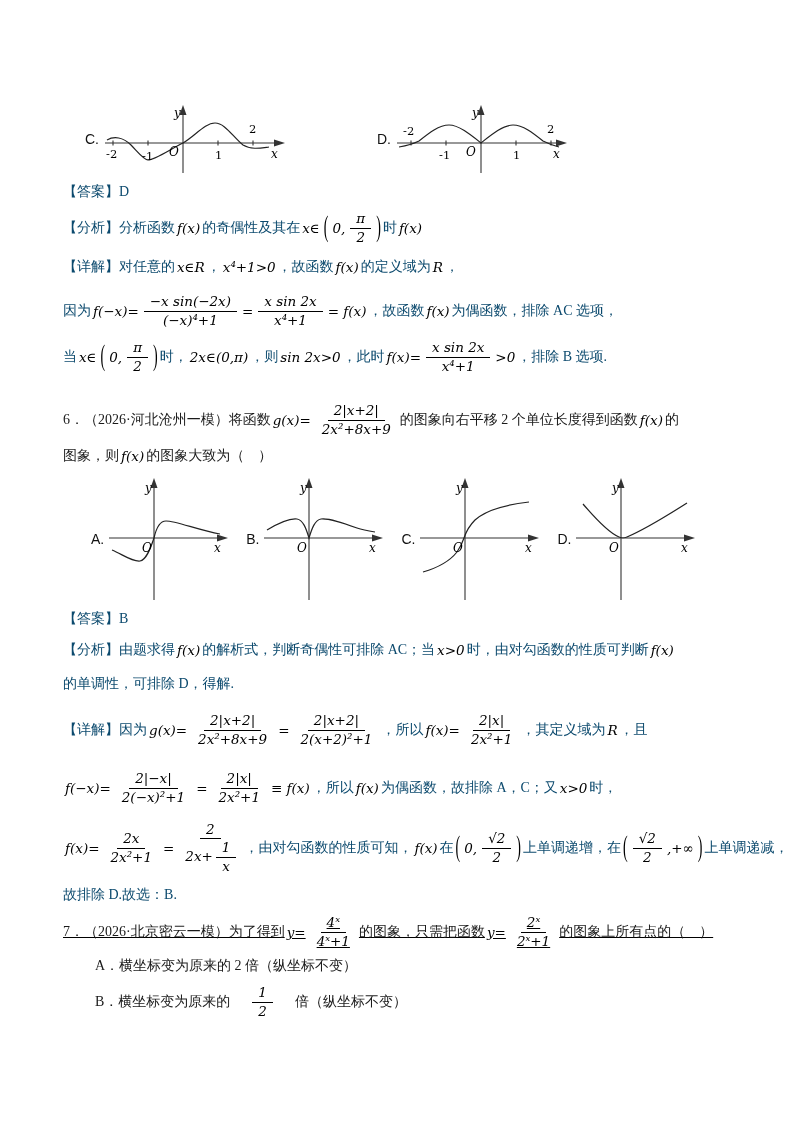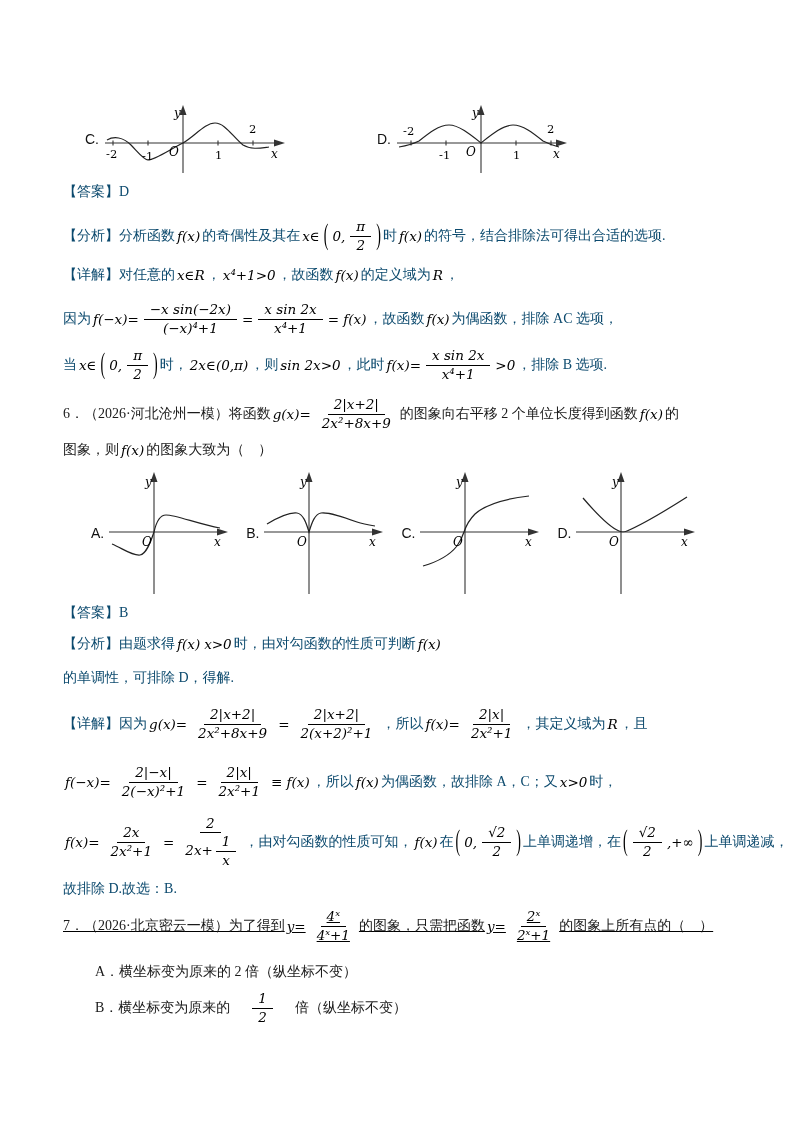--- a/index.html
+++ b/index.html
@@ -30,36 +30,36 @@
   svg { display:block; }
   .axis { stroke:#333; stroke-width:1.1; fill:none; }
   .curve { stroke:#222; stroke-width:1.2; fill:none; }
   .ah { fill:#333; stroke:none; }
   .glab { font-family:"DejaVu Serif",serif; font-style:italic; font-size:12px; fill:#000; }
   .gnum { font-family:"DejaVu Serif",serif; font-size:11.5px; fill:#000; font-style:normal; }
 
   
   .m-q5graphs { margin-top:103px; margin-left:22px; }
   .m-ans1   { margin-top:8px;  }
-  .m-ana1   { margin-top:16px; min-height:38px; }
+  .m-ana1   { margin-top:8px; min-height:38px; }
   .m-det1   { margin-top:8px;  min-height:24px; }
   .m-det2   { margin-top:10px; min-height:44px;align-items:center; }
   .m-det3   { margin-top:2px;  min-height:44px; }
-  .m-q6s1   { margin-top:5px;  min-height:44px;text-align:center; }
+  .m-q6s1   { margin-top:19px;  min-height:44px;text-align:center; }
   .m-q6s2   { margin-top:2px;  min-height:24px; }
   .m-q6g    { margin-top:6px;  margin-left:28px; }
   .m-ans2   { margin-top:6px;  }
   .m-ana21  { margin-top:10px; min-height:24px; }
   .m-ana22  { margin-top:10px; min-height:24px; }
   .m-det21  { margin-top:12px; min-height:44px; }
   .m-det22  { margin-top:14px; min-height:44px; }
   .m-det23  { margin-top:10px; min-height:56px; }
   .m-det24  { margin-top:6px;  min-height:22px;align-items:flex-end; }
   .m-q7s    { margin-top:6px;  min-height:44px;text-decoration:underline; }
-  .m-optA   { margin-top:12px; min-height:24px; padding-left:32px; }
+  .m-optA   { min-height:24px; padding-left:32px; }
   .m-optB   { margin-top:6px;  min-height:36px; padding-left:32px;gap:19px; }
 </style>
 </head>
 <body>
 
 <div class="page">
   <div class="content">
 
     <div class="graph-row m-q5graphs">
       <span class="gletter">C.</span>
@@ -117,21 +117,20 @@
           <span class="fn">
             <span class="math">π</span>
           </span>
           <span class="fd">
             <span class="math">2</span>
           </span>
         </span>
         <span class="bigp">)</span>
         <span class="red">时</span>
         <span class="math">f(x)</span>
-        <span class="red">的符号，结合排除法可得出合适的选项.</span>
       </div>
     <div class="line m-det1">
         <span class="red">【详解】对任意的</span>
         <span class="math">x∈R</span>
         <span class="red">，</span>
         <span class="math">x⁴+1&gt;0</span>
         <span class="red">，故函数</span>
         <span class="math">f(x)</span>
         <span class="red">的定义域为</span>
         <span class="math">R</span>
@@ -265,20 +264,21 @@
         <text class="glab" x="36" y="78">O</text>
       </svg>
     </div>
 
     <div class="line m-ans2">
         <span class="red">【答案】B</span>
       </div>
     <div class="line m-ana21">
         <span class="red">【分析】由题求得</span>
         <span class="math">f(x)</span>
+        <span class="red">的解析式，判断奇偶性可排除 AC；当</span>
         <span class="math">x&gt;0</span>
         <span class="red">时，由对勾函数的性质可判断</span>
         <span class="math">f(x)</span>
       </div>
     <div class="line m-ana22">
         <span class="red">的单调性，可排除 D，得解.</span>
       </div>
     <div class="line m-det21">
         <span class="red">【详解】因为</span>
         <span class="math">g(x)=</span>

